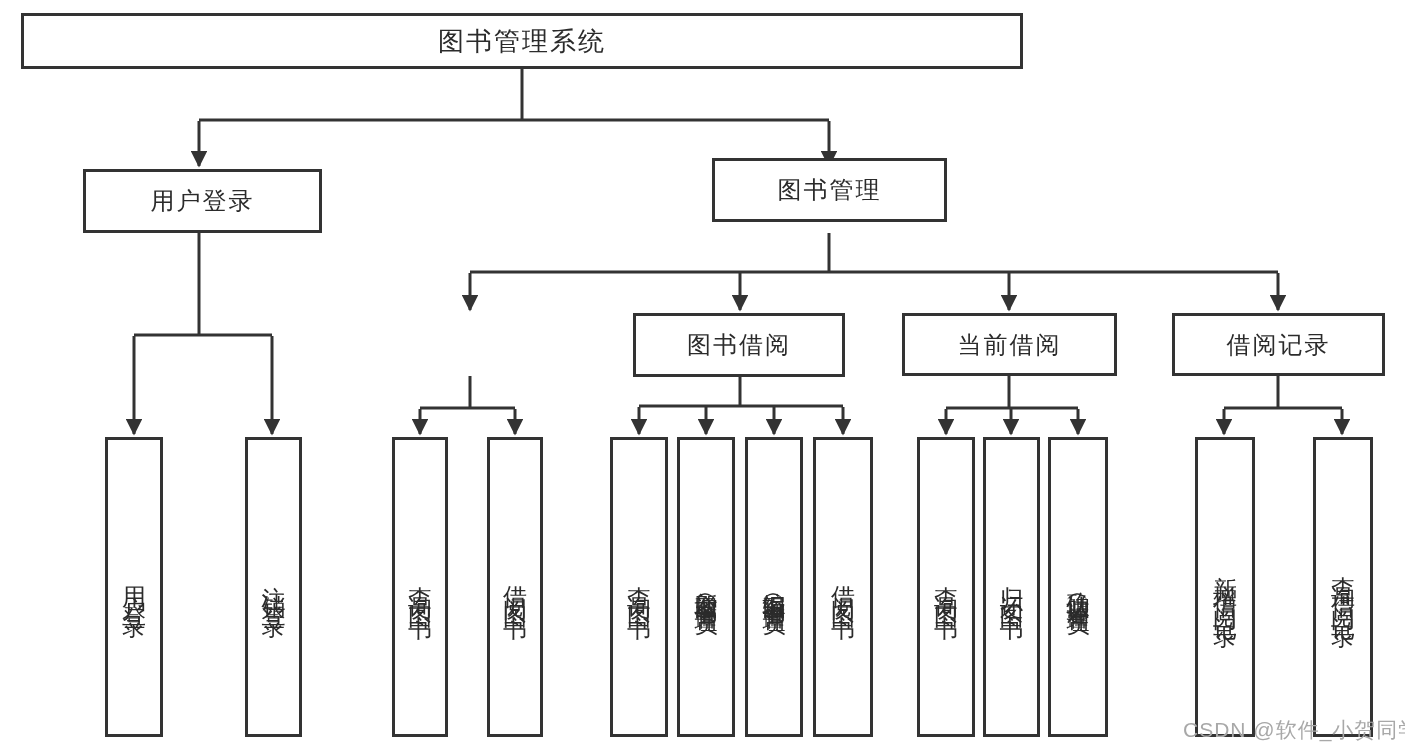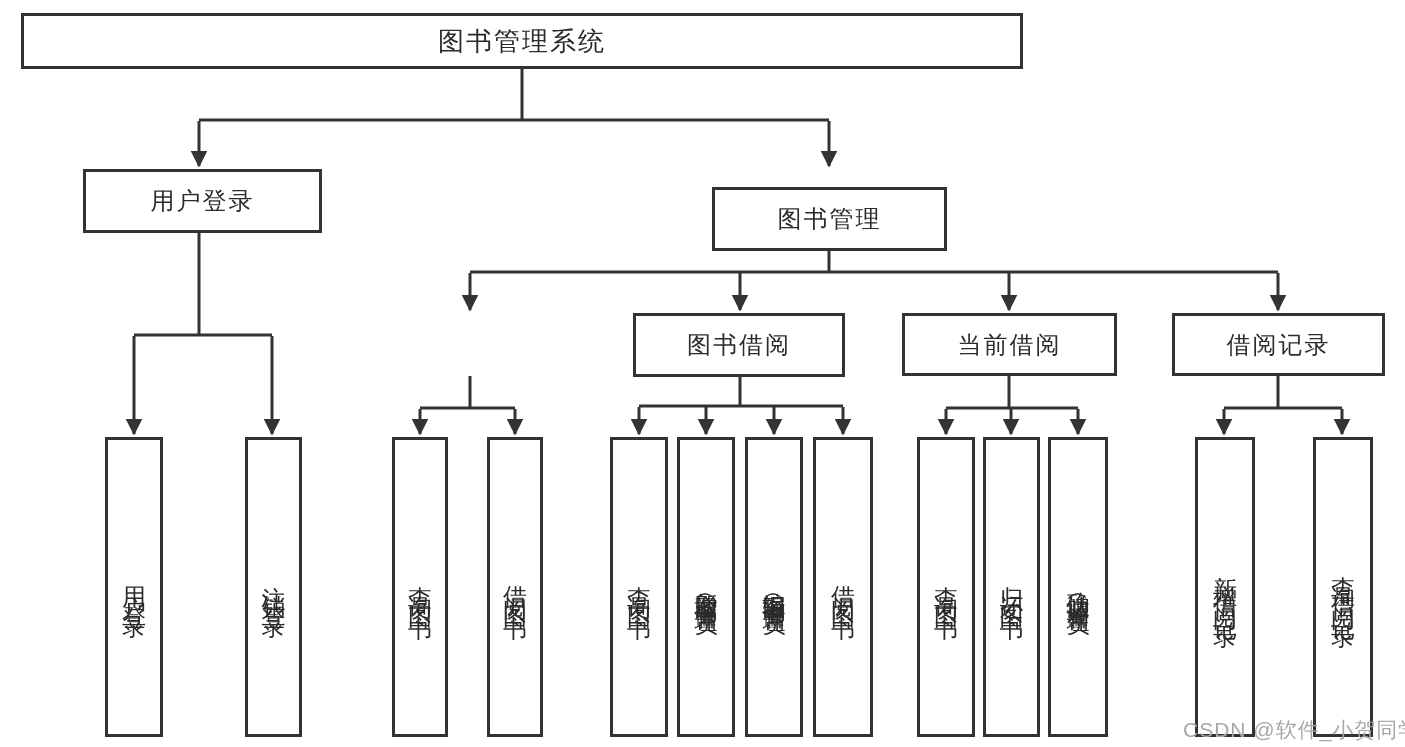--- a/index.html
+++ b/index.html
@@ -98,21 +98,21 @@
     <path d="M1342 409 V434" marker-end="url(#arrowhead)"></path>
   </svg>
 
   <div class="node root" style="left:21px;top:13px;width:1002px;height:56px">
     <span>图书管理系统</span>
   </div>
 
   <div class="node" style="left:83px;top:169px;width:239px;height:64px">
     <span>用户登录</span>
   </div>
-  <div class="node" style="left:712px;top:187px;width:235px;height:64px">
+  <div class="node" style="left:712px;top:158px;width:235px;height:64px">
     <span>图书管理</span>
   </div>
 
   <div class="node" style="left:902px;top:313px;width:215px;height:63px">
     <span>当前借阅</span>
   </div>
   <div class="node" style="left:633px;top:313px;width:212px;height:64px">
     <span>图书借阅</span>
   </div>
   <div class="node" style="left:1172px;top:313px;width:213px;height:63px">

